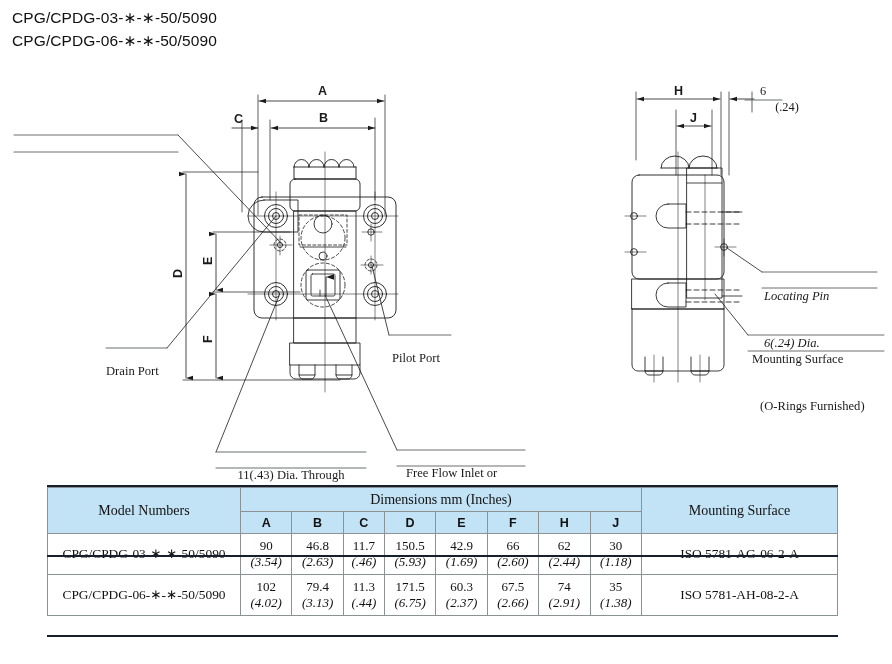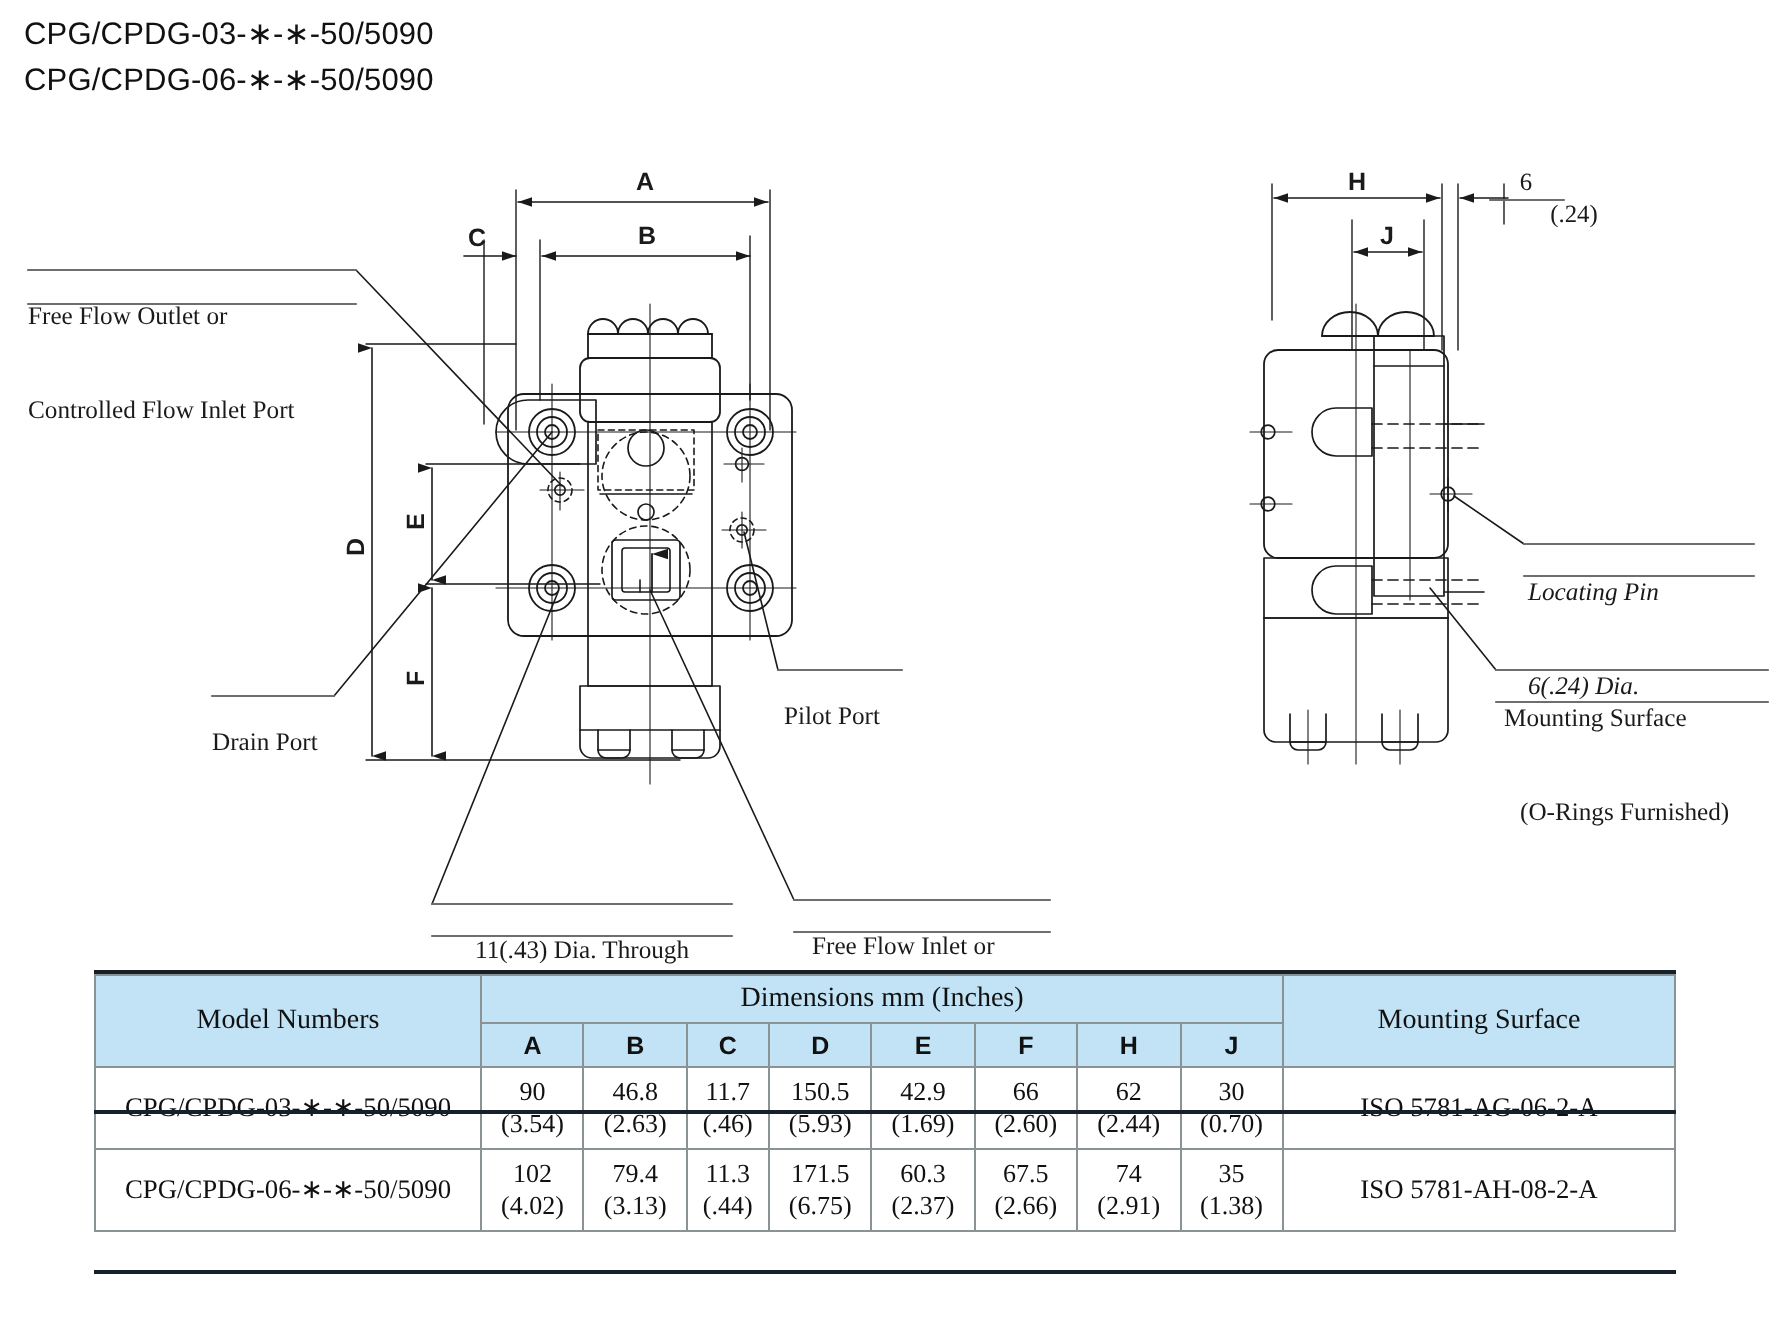--- a/index.html
+++ b/index.html
@@ -116,21 +116,21 @@
   #spec-table tbody td.model {
     font-size: 13.4px;
     padding: 0 6px;
   }
   #spec-table tbody td.mount {
     font-size: 13.4px;
     padding: 0 6px;
   }
   .cellstack { line-height: 16px; }
   .cell-mm { display: block; }
-  .cell-in { display: block; }
+  .cell-in { display: block; font-style: italic; }
   
   .tbl-wrap { position: absolute; left: 47px; top: 487px; }
   #spec-table { position: static; }
   .rule {
     position: absolute;
     background: #15202a;
   }
   .rule.h { height: 2.4px; }
 </style>
 </head>
@@ -371,24 +371,20 @@
   <div class="dimlabel" style="left:234px; top:112px;">C</div>
   <div class="dimlabel rot" style="left:170px; top:263px; width:16px;">D</div>
   <div class="dimlabel rot" style="left:200px; top:250px; width:16px;">E</div>
   <div class="dimlabel rot" style="left:200px; top:328px; width:16px;">F</div>
 
   <div class="dimlabel" style="left:674px; top:84px;">H</div>
   <div class="dimlabel" style="left:690px; top:111px;">J</div>
   <div class="dimnum" style="left:745px; top:84px; width:36px;">6</div>
   <div class="dimnum" style="left:745px; top:100px; width:36px;margin-left:24px;">(.24)</div>
 
-  <div class="anno" style="left:14px; top:120px;">
-    <div>Free Flow Outlet or</div>
-    <div>Controlled Flow Inlet Port</div>
-  </div>
 
   <div class="anno" style="left:106px; top:333px;">
     <div>Drain Port</div>
   </div>
 
   <div class="anno" style="left:392px; top:320px;">
     <div>Pilot Port</div>
   </div>
 
   <div class="anno center" style="left:216px; top:437px; width:150px;">
@@ -474,21 +470,21 @@
             </td>
           <td>
               <div class="cellstack">
             <span class="cell-mm">62</span>
             <span class="cell-in">(2.44)</span>
               </div>
             </td>
           <td>
               <div class="cellstack">
             <span class="cell-mm">30</span>
-            <span class="cell-in">(0.70)</span>
+            <span class="cell-in">(1.18)</span>
               </div>
             </td>
           <td class="mount">ISO 5781-AG-06-2-A</td>
         </tr>
         <tr>
           <td class="model">CPG/CPDG-06-∗-∗-50/5090</td>
           <td>
               <div class="cellstack">
             <span class="cell-mm">102</span>
             <span class="cell-in">(4.02)</span>

